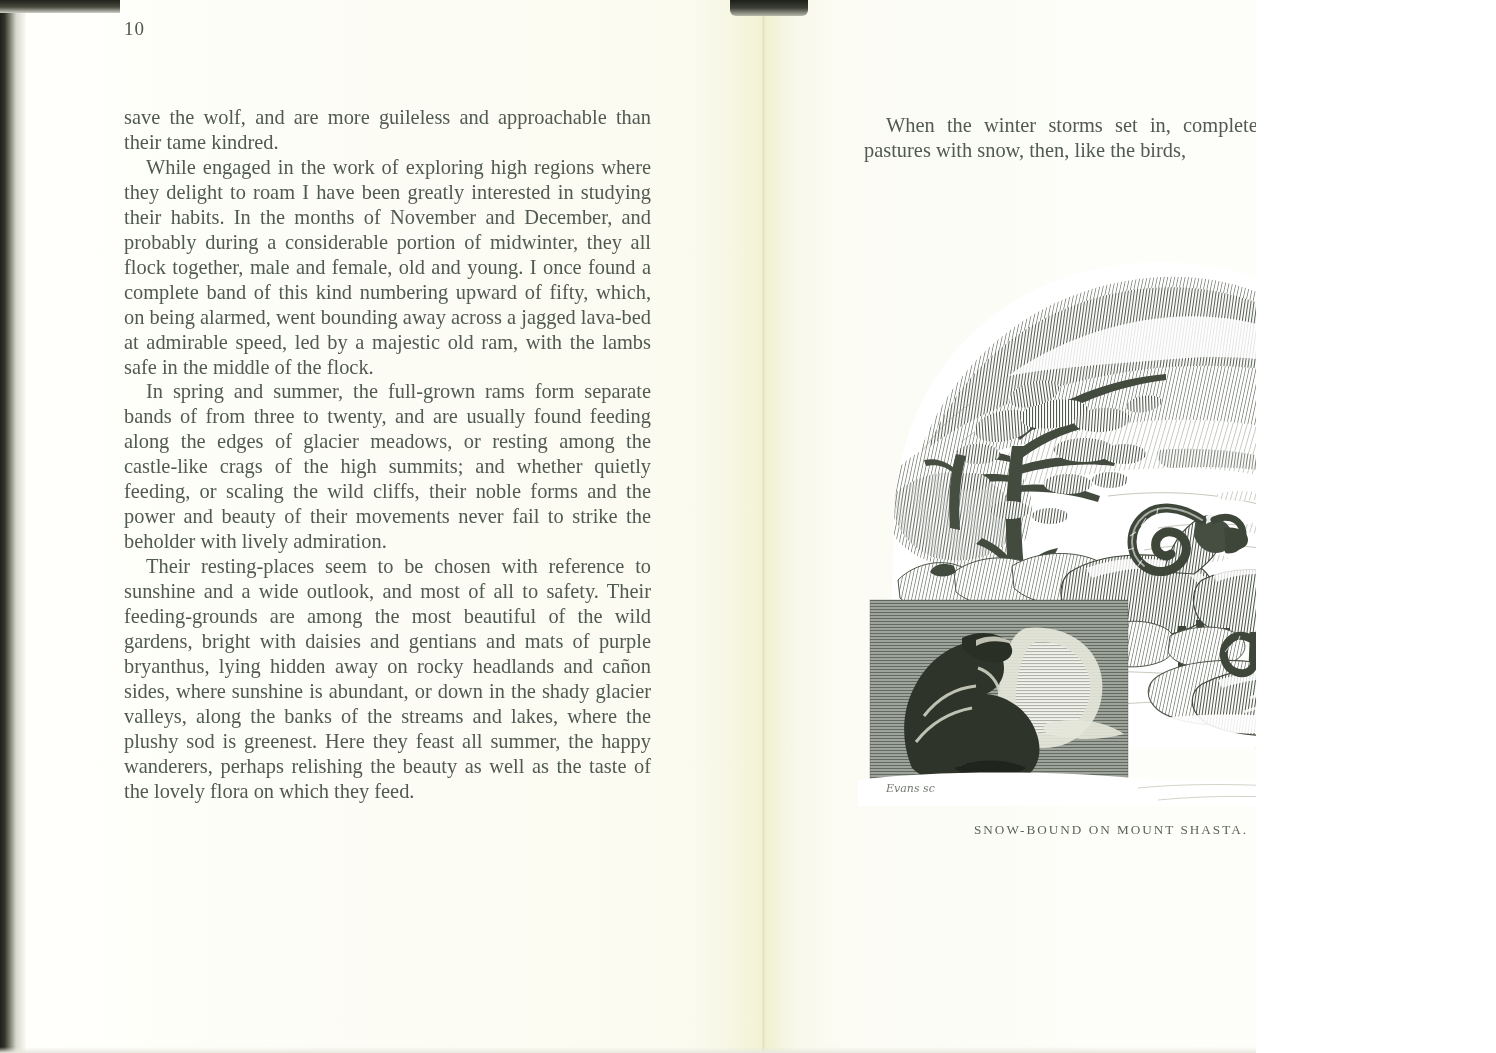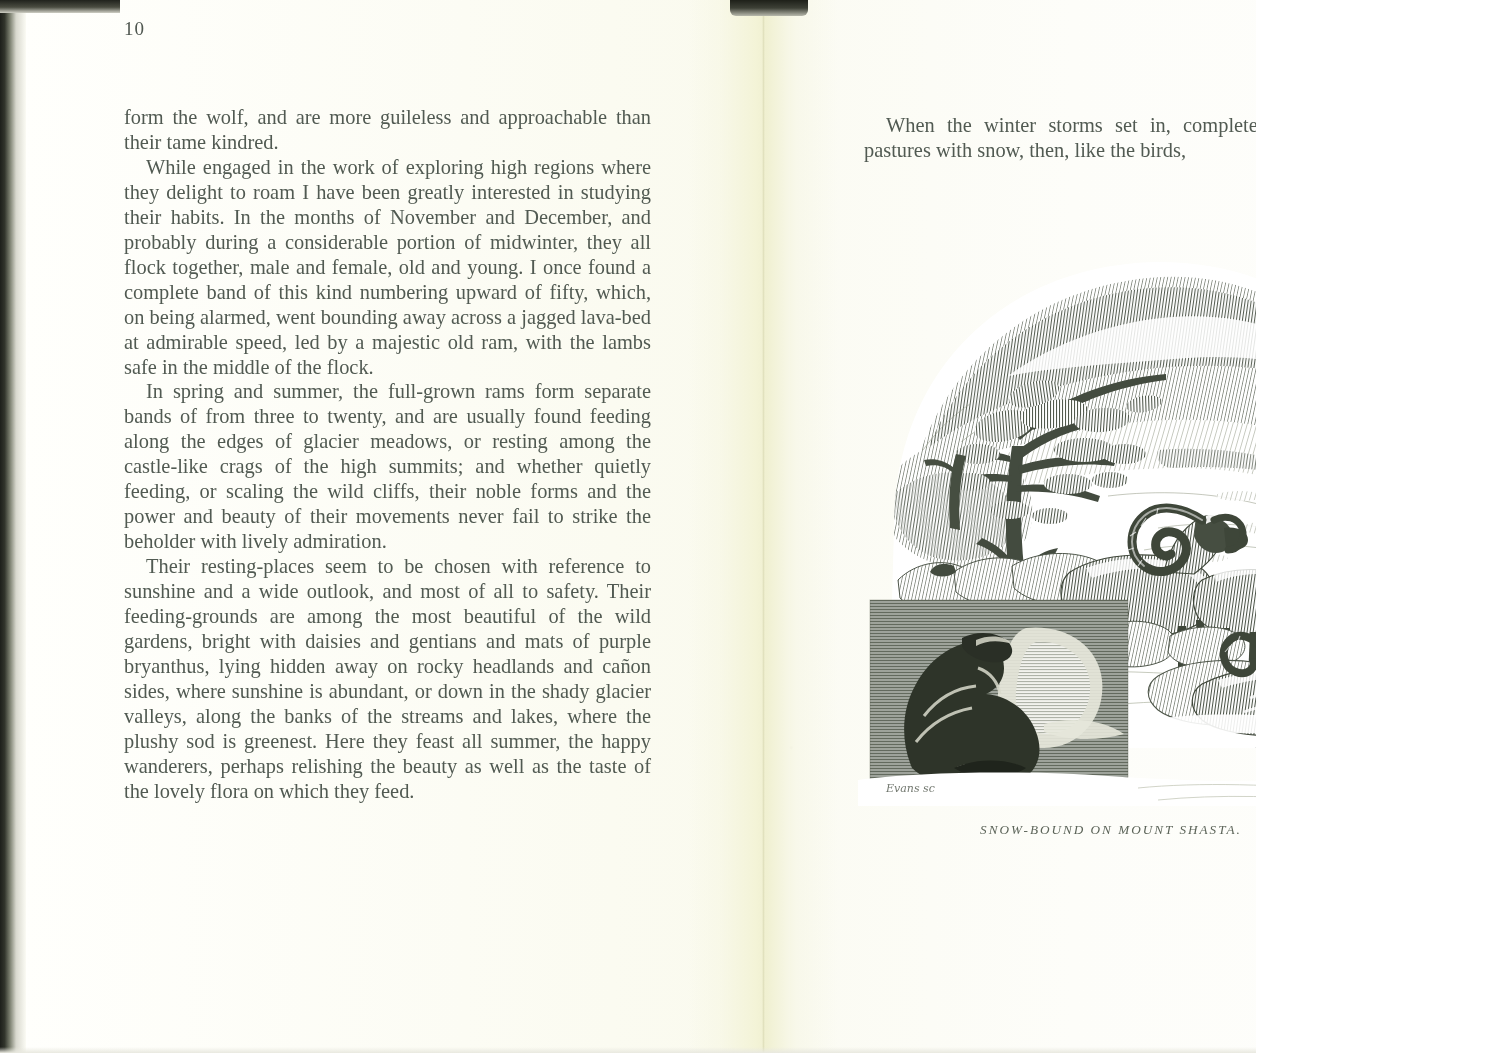--- a/index.html
+++ b/index.html
@@ -160,21 +160,20 @@
     left: 858px;
     top: 822px;
     width: 506px;
     text-align: center;
     font-family: "Liberation Serif", "DejaVu Serif", serif;
     font-size: 13.2px;
     letter-spacing: 2.0px;
     color: #5c6459;
     font-variant: small-caps;
     text-transform: uppercase;
-    font-style: italic;
   }
 
   
   .speckle {
     position: absolute;
     inset: 0;
     z-index: 8;
     pointer-events: none;
     opacity: 0.35;
     background-image:
@@ -190,21 +189,21 @@
 
   <div class="paper-tone-left"></div>
   <div class="paper-tone-right"></div>
 
   <div class="gutter"></div>
   <div class="gutter-line"></div>
 
   <div class="folio folio-left">10</div>
 
   <div class="col col-left">
-    <p class="noindent">form the wolf, and are more guileless and approachable than their tame kindred.</p>
+    <p class="noindent">save the wolf, and are more guileless and approachable than their tame kindred.</p>
     <p>While engaged in the work of exploring high regions where they delight to roam I have been greatly interested in studying their habits.  In the months of November and December, and probably during a considerable portion of midwinter, they all flock together, male and female, old and young.  I once found a complete band of this kind numbering upward of fifty, which, on being alarmed, went bounding away across a jagged lava-bed at admirable speed, led by a majestic old ram, with the lambs safe in the middle of the flock.</p>
     <p>In spring and summer, the full-grown rams form separate bands of from three to twenty, and are usually found feeding along the edges of glacier meadows, or resting among the castle-like crags of the high summits; and whether quietly feeding, or scaling the wild cliffs, their noble forms and the power and beauty of their movements never fail to strike the beholder with lively admiration.</p>
     <p>Their resting-places seem to be chosen with reference to sunshine and a wide outlook, and most of all to safety.  Their feeding-grounds are among the most beautiful of the wild gardens, bright with daisies and gentians and mats of purple bryanthus, lying hidden away on rocky headlands and cañon sides, where sunshine is abundant, or down in the shady glacier valleys, along the banks of the streams and lakes, where the plushy sod is greenest.  Here they feast all summer, the happy wanderers, perhaps relishing the beauty as well as the taste of the lovely flora on which they feed.</p>
   </div>
 
   <div class="folio folio-right">11</div>
 
   <div class="col col-right-top">
     <p>When the winter storms set in, complete their highland pastures with snow, then, like the birds,</p>
   </div>

